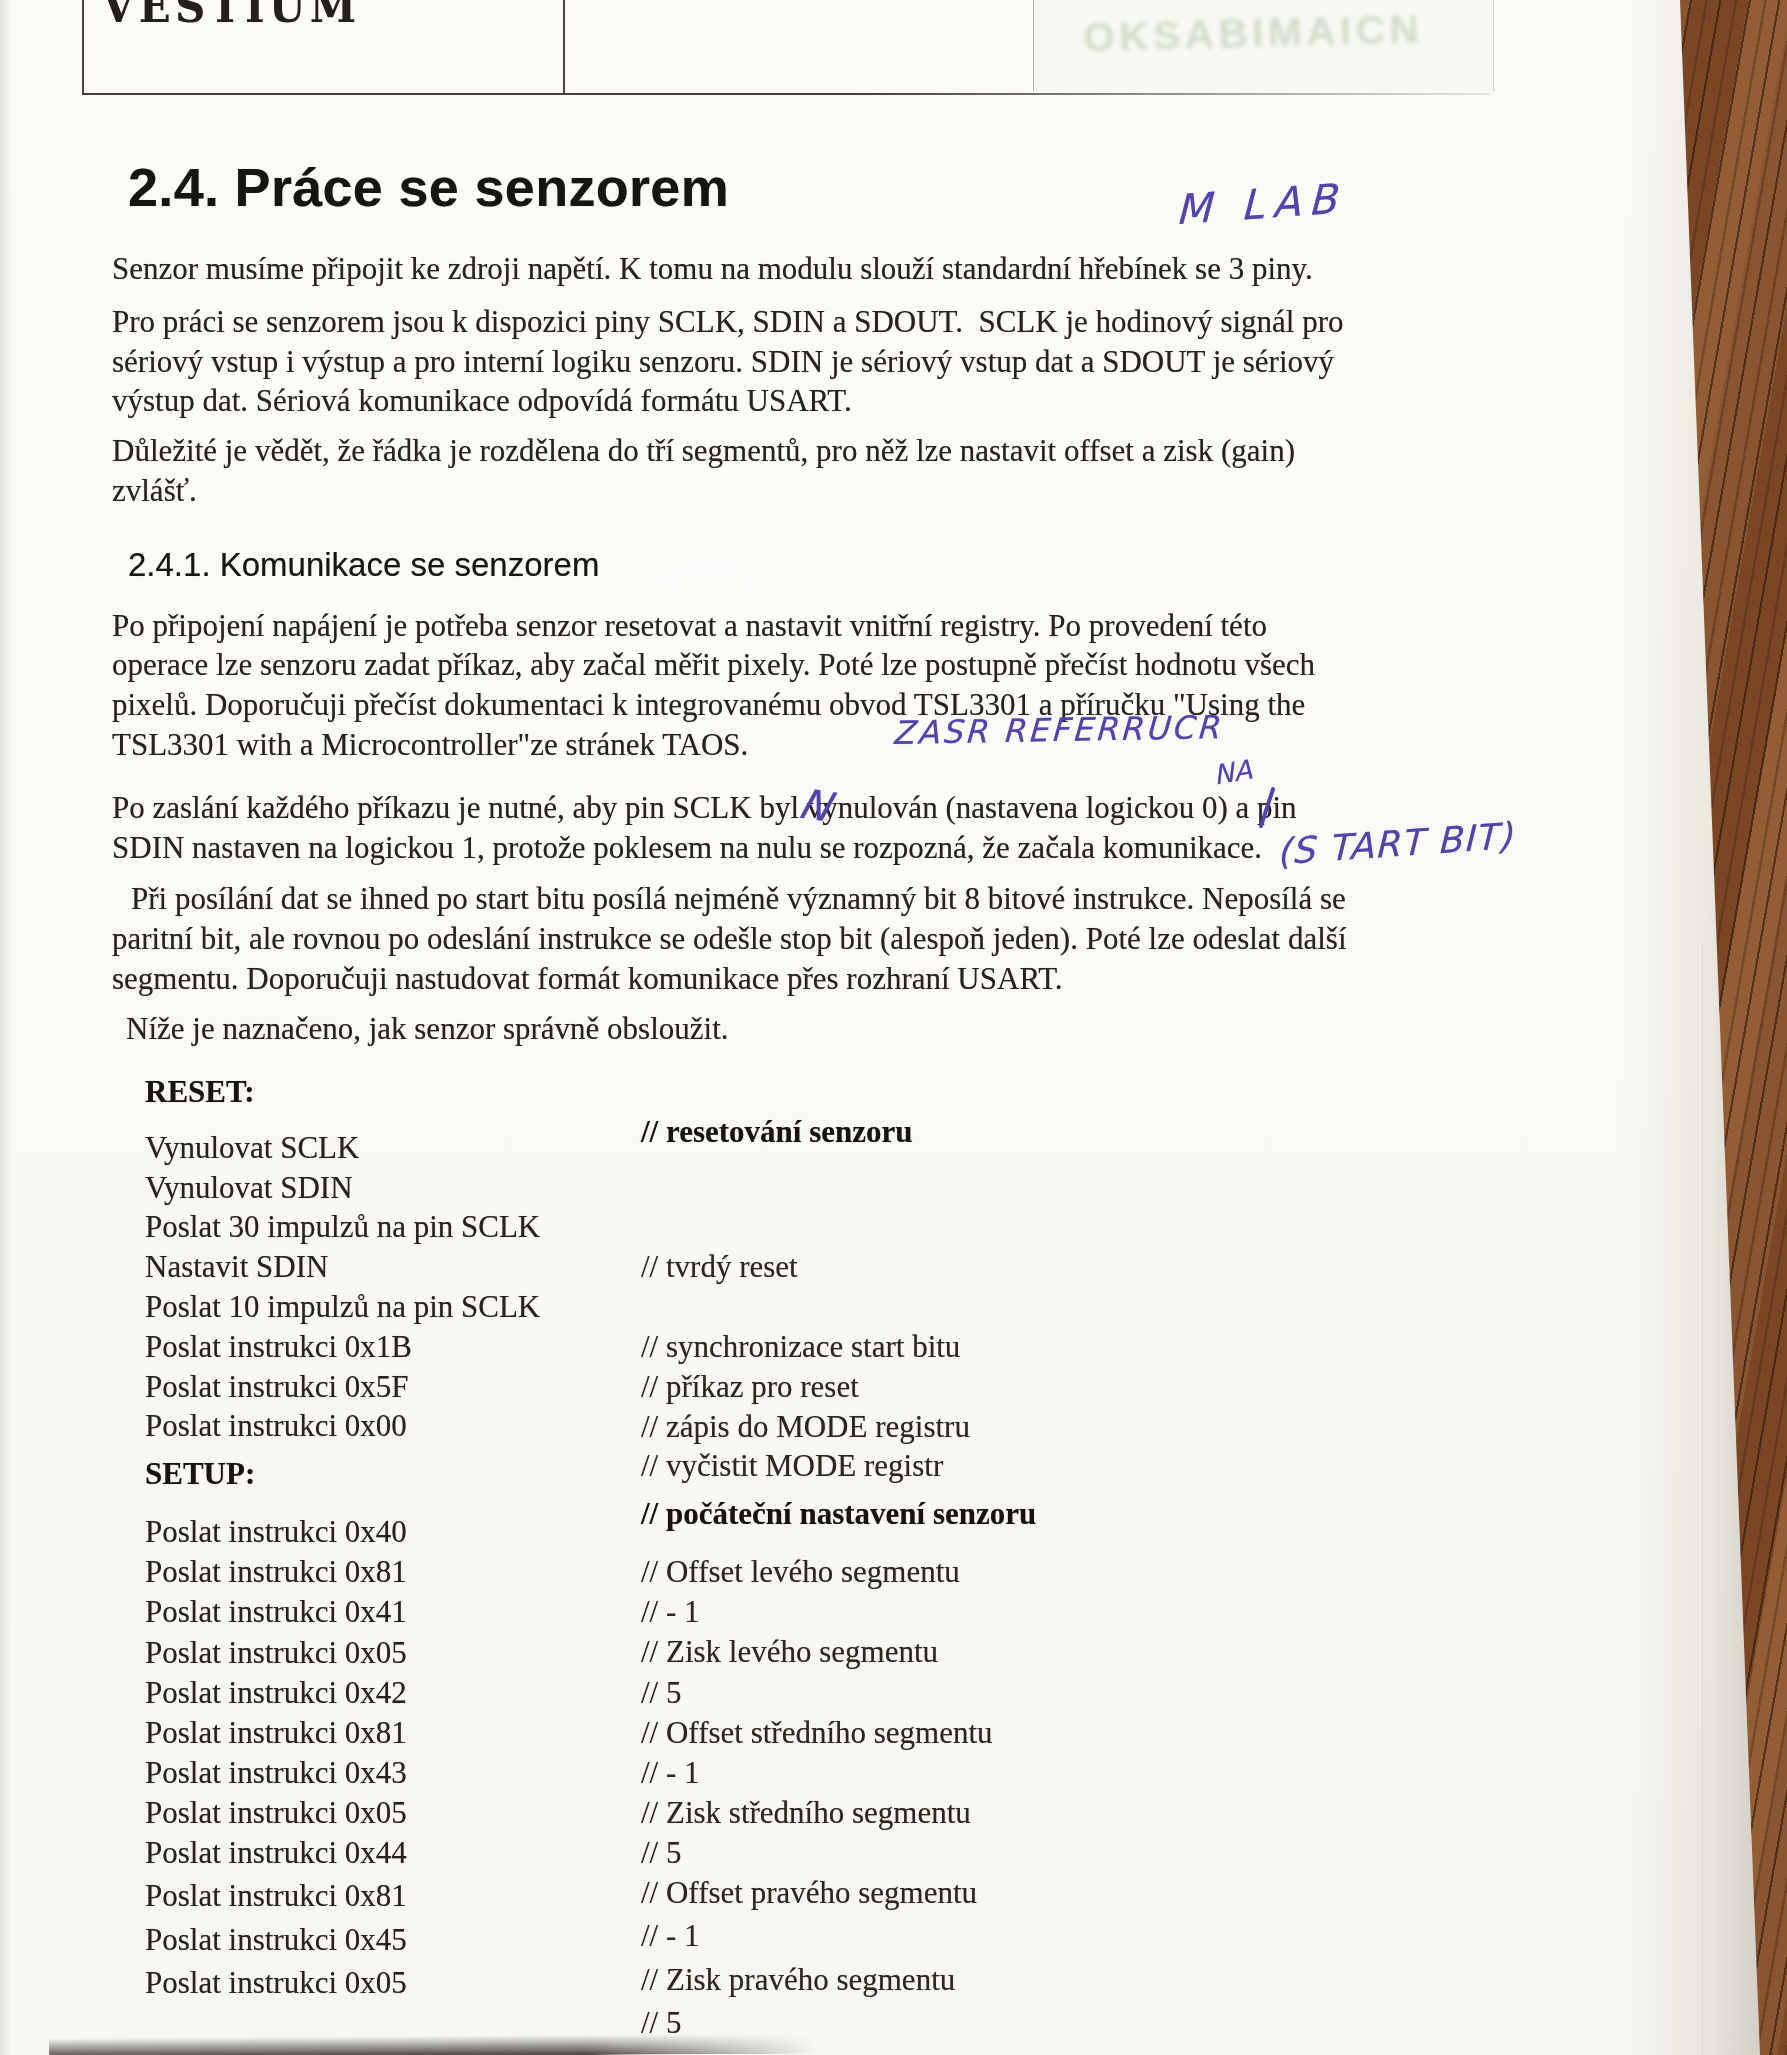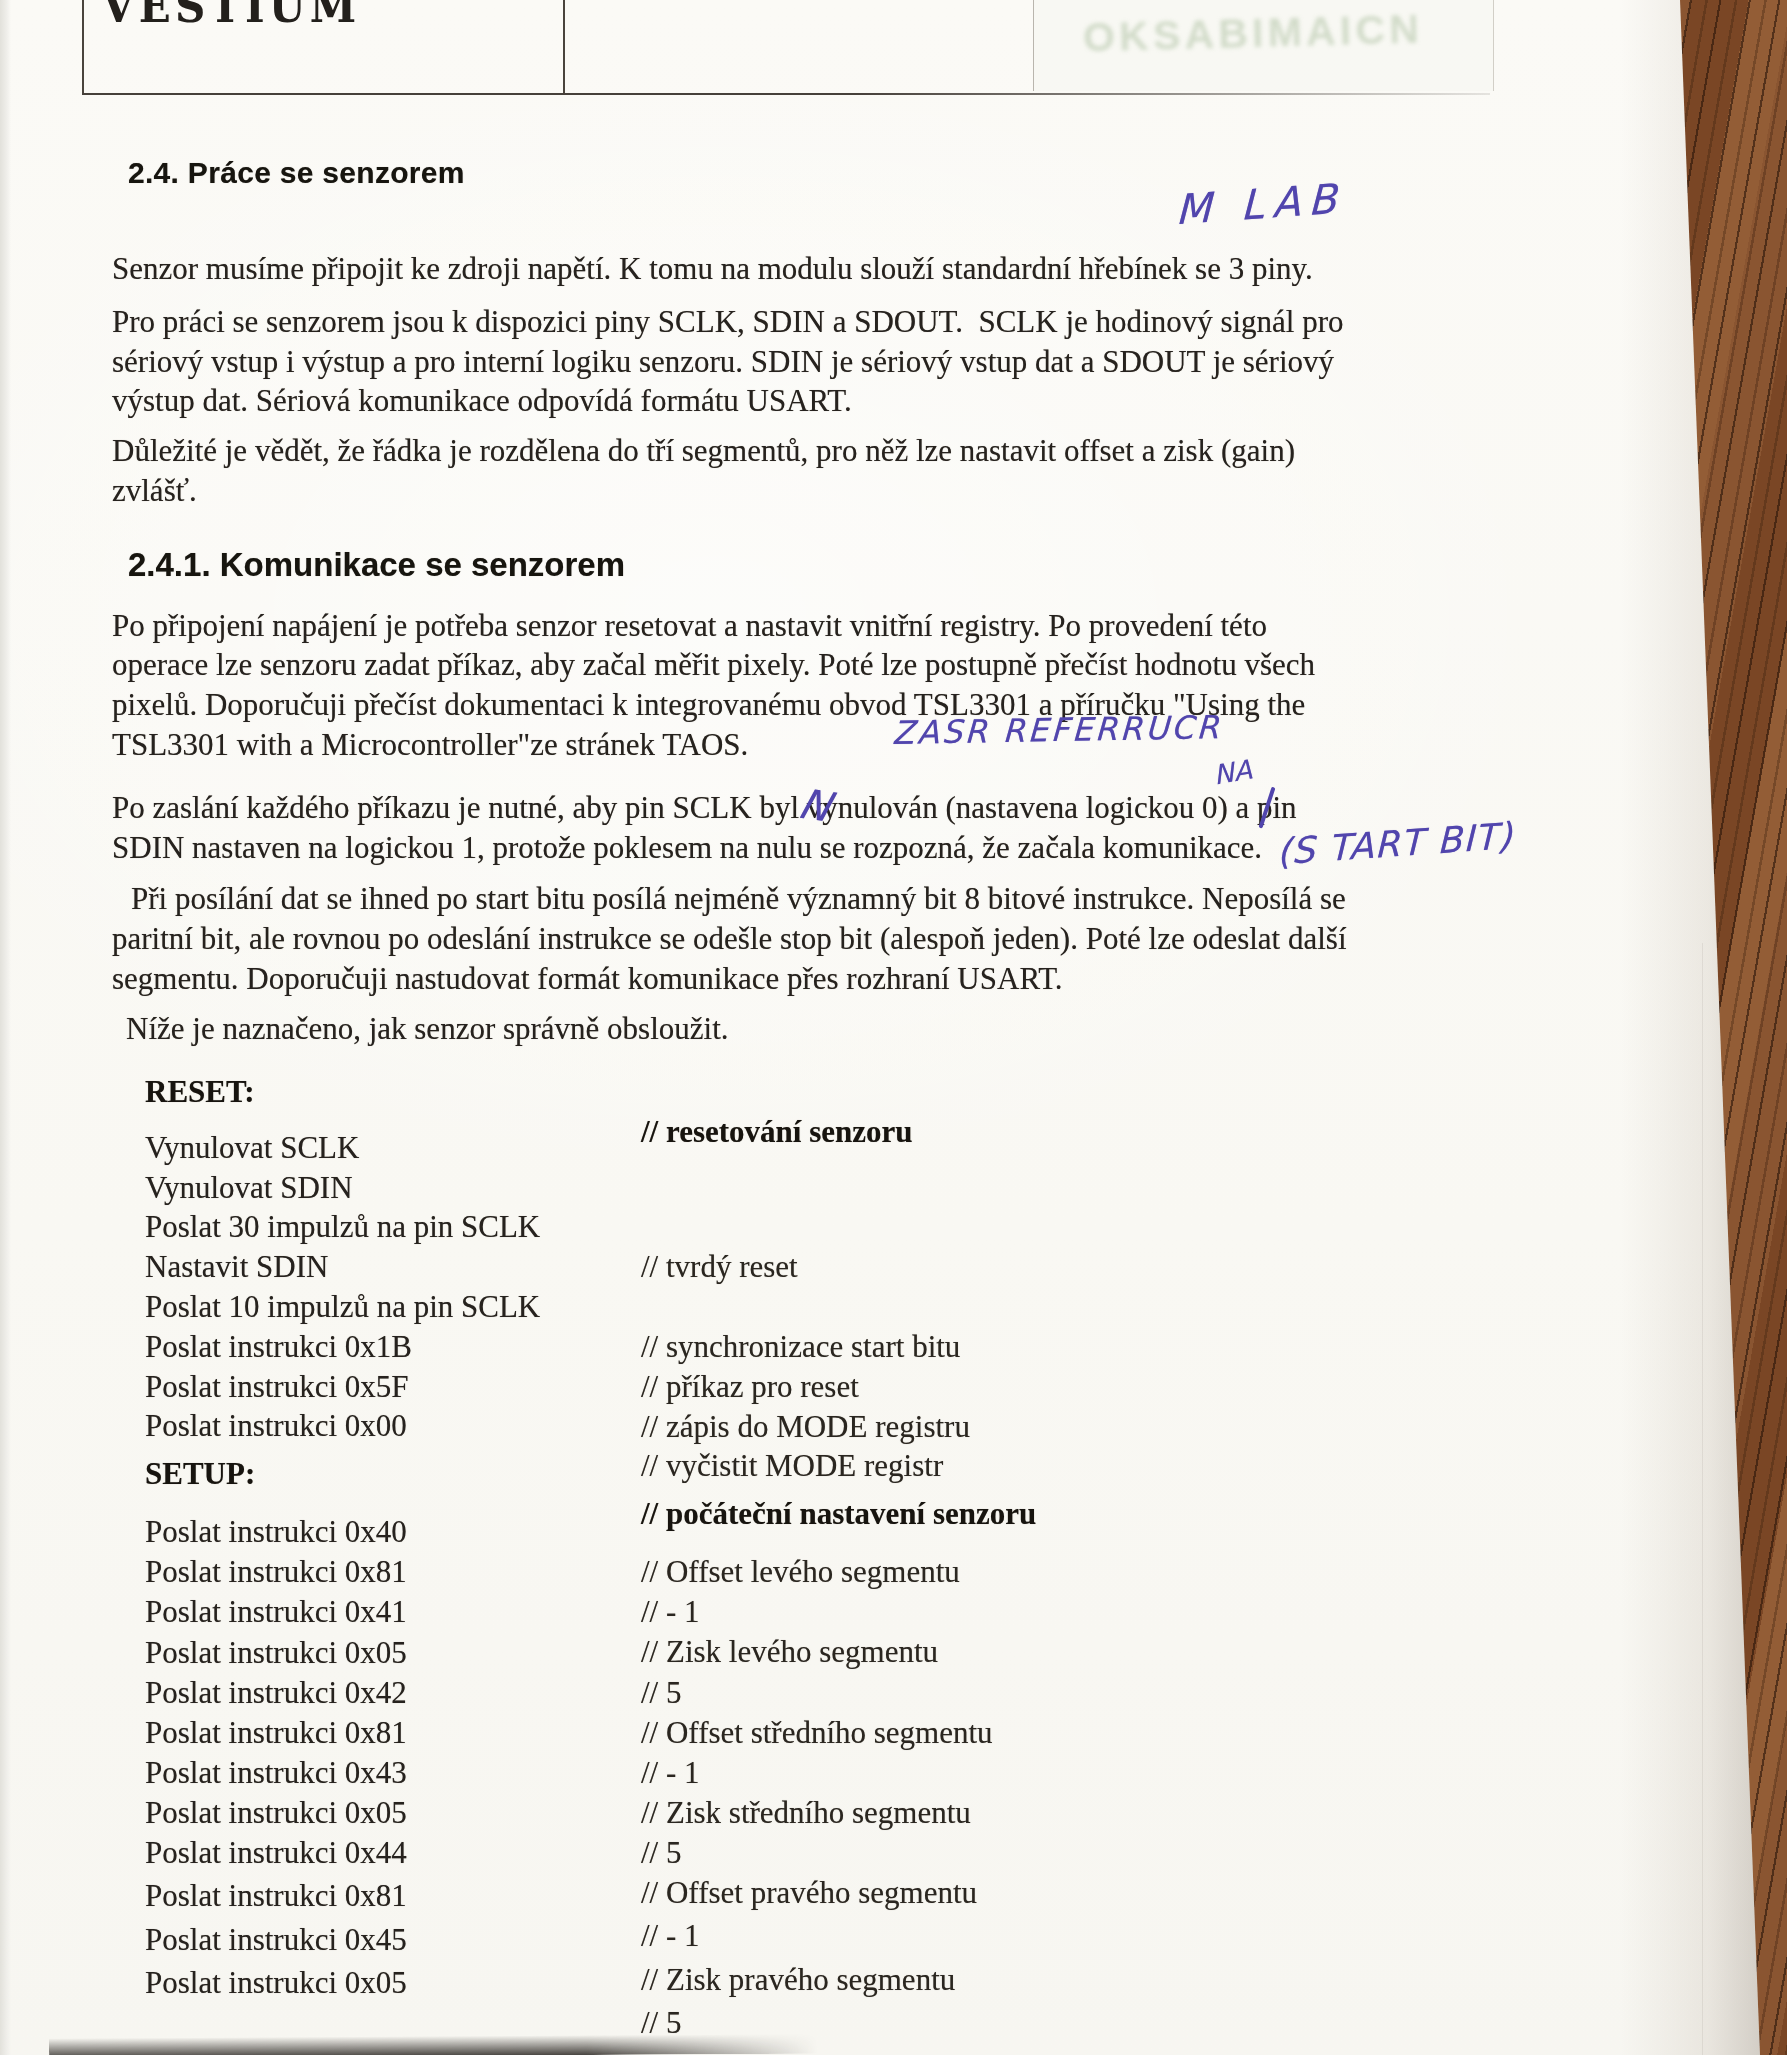--- a/index.html
+++ b/index.html
@@ -33,22 +33,22 @@
          border-left:1.4px solid #b9b5ad;border-right:1.4px solid #d2cfc7;background:rgba(246,246,240,.4);}
   .stamp-text{position:absolute;left:49px;top:9.8px;font-family:"Liberation Sans",sans-serif;
          font-weight:bold;font-size:41px;letter-spacing:4.2px;color:#b9c9ae;opacity:.6;
          filter:blur(2.1px);transform:rotate(-1.5deg);}
   .logo{position:absolute;left:102px;top:-18px;font-family:"DejaVu Serif",serif;font-weight:bold;
          font-size:42px;letter-spacing:4.2px;color:#23201c;transform:scaleY(1.05);}
   
   .bl{position:absolute;left:112px;font-size:31px;color:#26221e;white-space:pre;
       text-shadow:0 0 0.7px rgba(70,60,48,.55);}
   .h1{position:absolute;left:128px;font-family:"Liberation Sans",sans-serif;font-weight:bold;
-      font-size:30px;color:#17150f;letter-spacing:0.3px;text-shadow:0 0 0.7px rgba(40,35,28,.5);}
-  .h2{position:absolute;left:128px;font-family:"Liberation Sans",sans-serif;font-weight:bold;
+      font-size:54px;color:#17150f;letter-spacing:0.3px;text-shadow:0 0 0.7px rgba(40,35,28,.5);}
+  .h2{position:absolute;left:128px;font-family:"Liberation Sans",sans-serif;font-weight:normal;
       font-size:33px;color:#17150f;text-shadow:0 0 0.7px rgba(40,35,28,.5);}
   .listing{position:absolute;left:145px;top:1074px;width:1187px;height:943px;}
   .lrow{position:absolute;left:0;width:100%;height:39px;}
   .cmd{position:absolute;left:0;font-size:31px;color:#26221e;white-space:pre;text-shadow:0 0 0.7px rgba(70,60,48,.55);}
   .cmt{position:absolute;left:496px;font-size:31px;color:#2a2620;white-space:pre;text-shadow:0 0 0.7px rgba(70,60,48,.55);margin-top:40px;}
   .lbold .cmd,.lbold .cmt{font-weight:bold;color:#17140f;}
   
   .hw{position:absolute;color:#5145ad;font-family:"DejaVu Sans","Liberation Sans",sans-serif;
       font-style:italic;white-space:pre;text-shadow:0 0 0.7px rgba(81,69,173,.6);}
   .hw-mlab{left:1179px;top:180px;font-size:41px;letter-spacing:8.4px;transform:rotate(-4deg) skewX(-8deg);}

